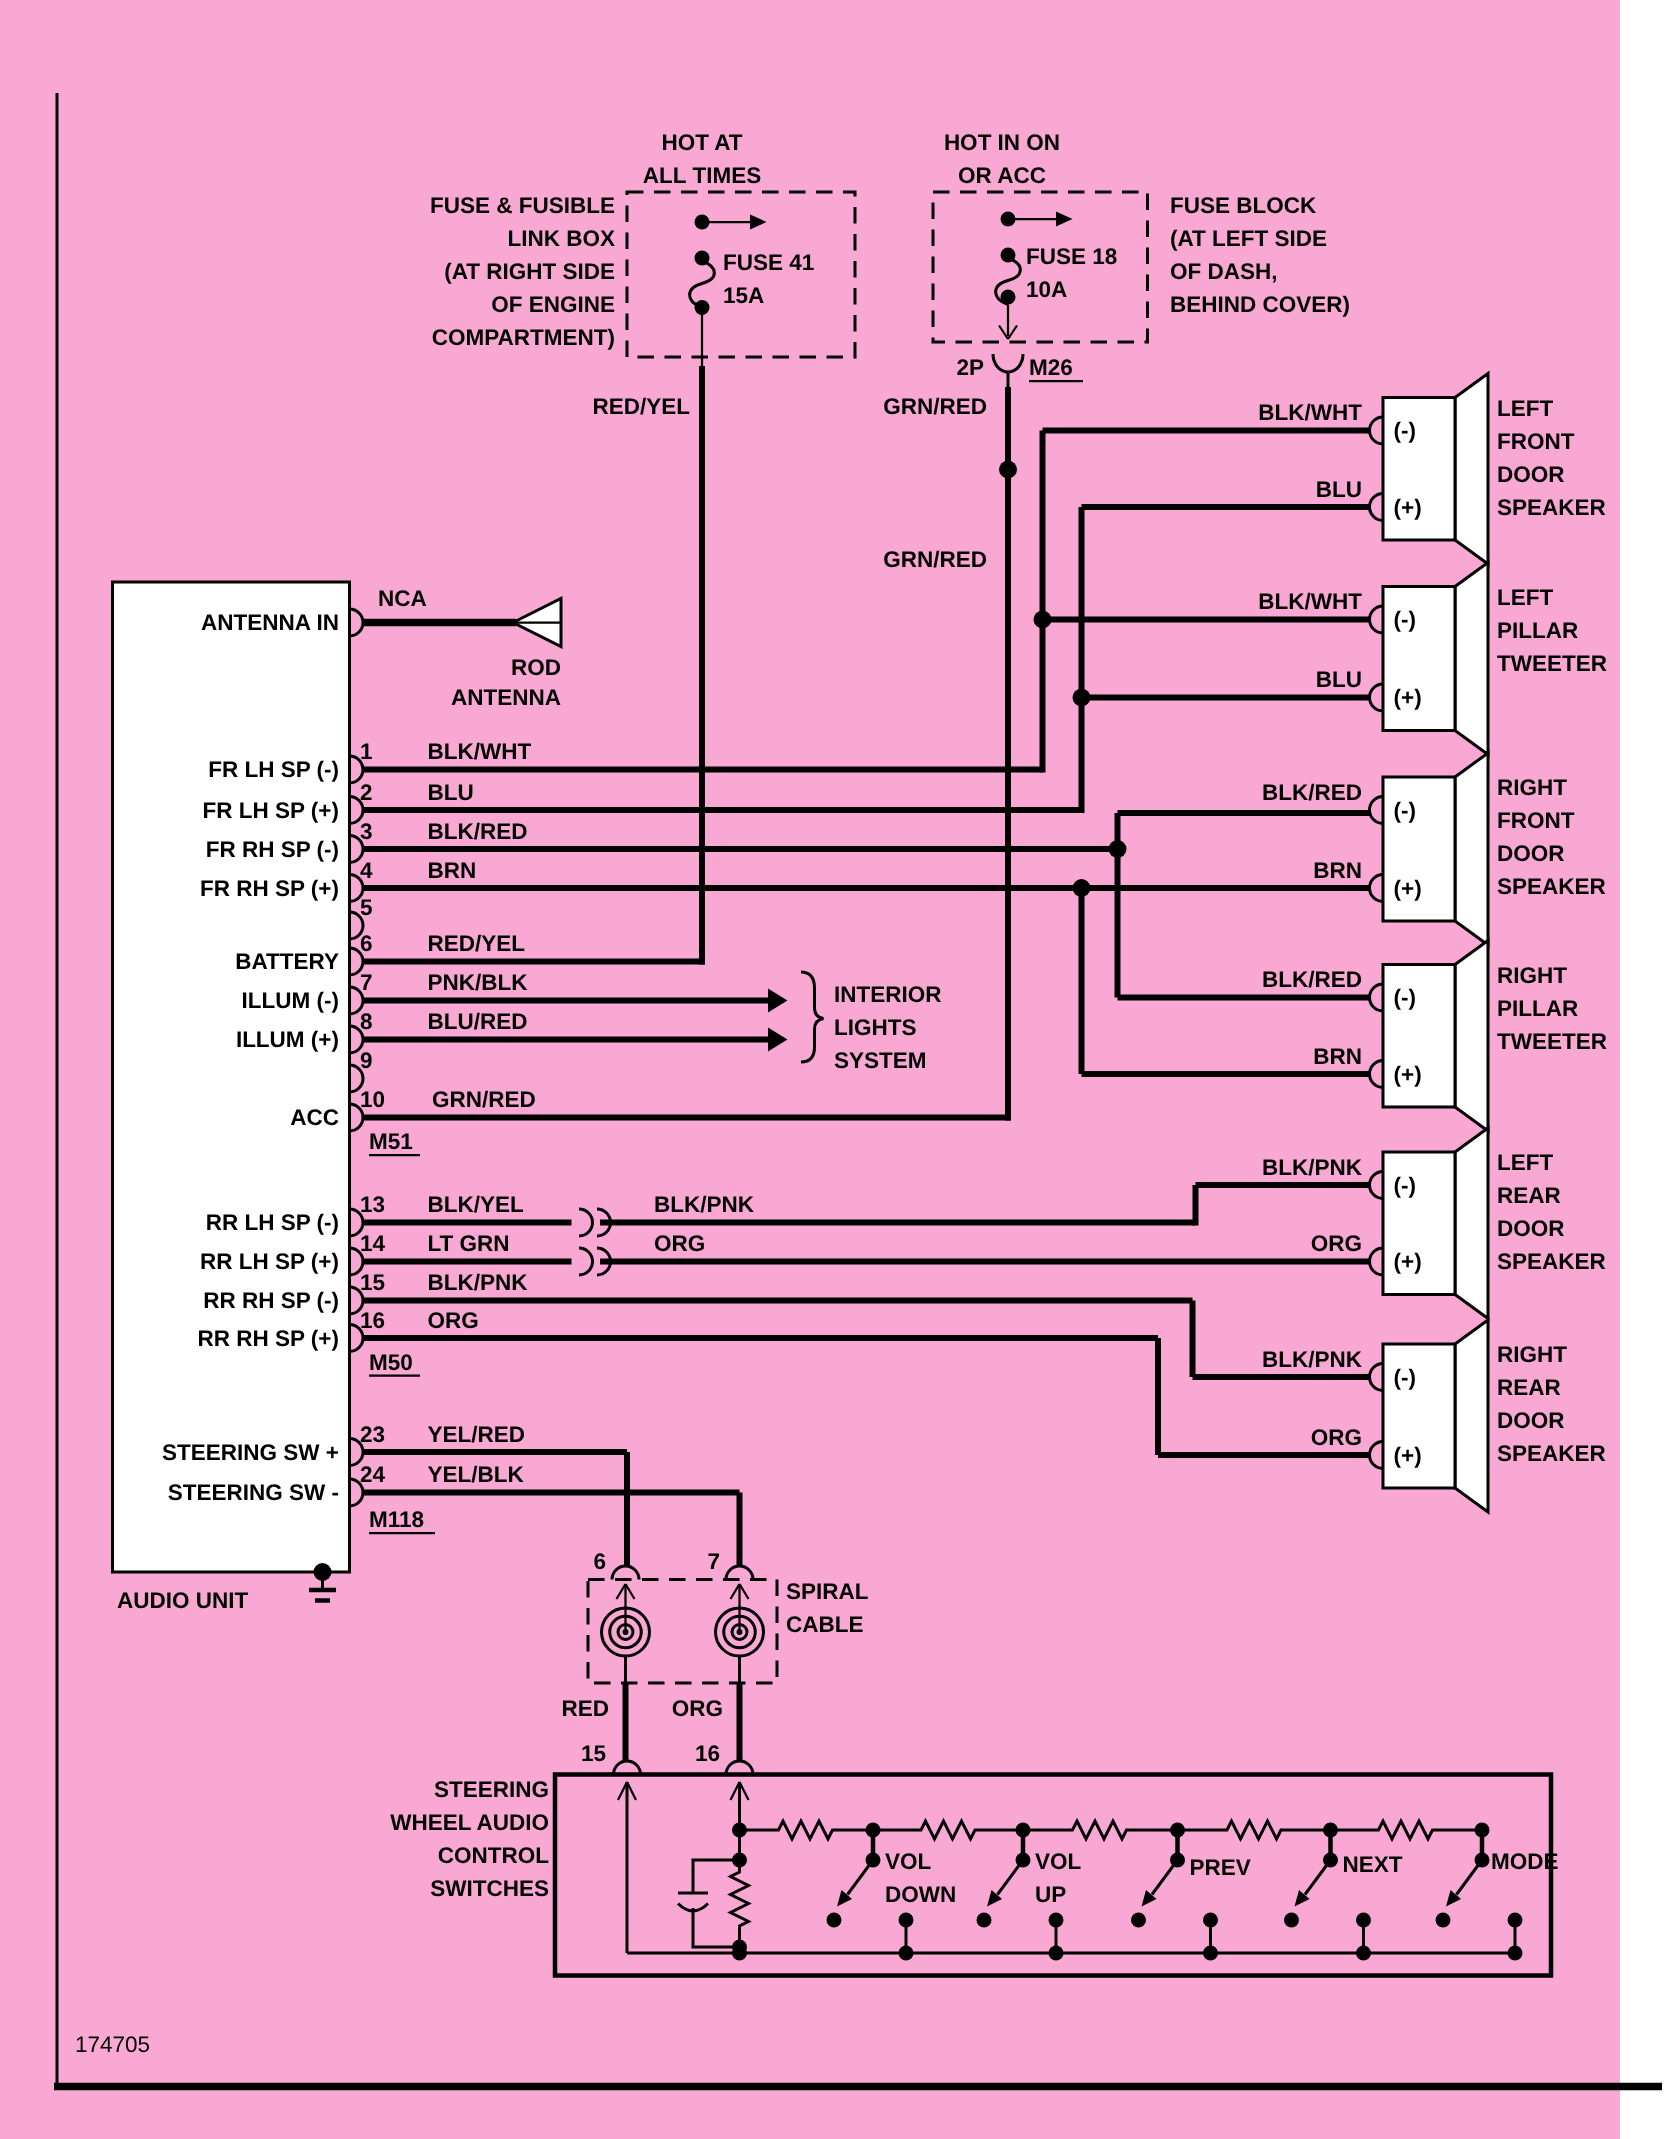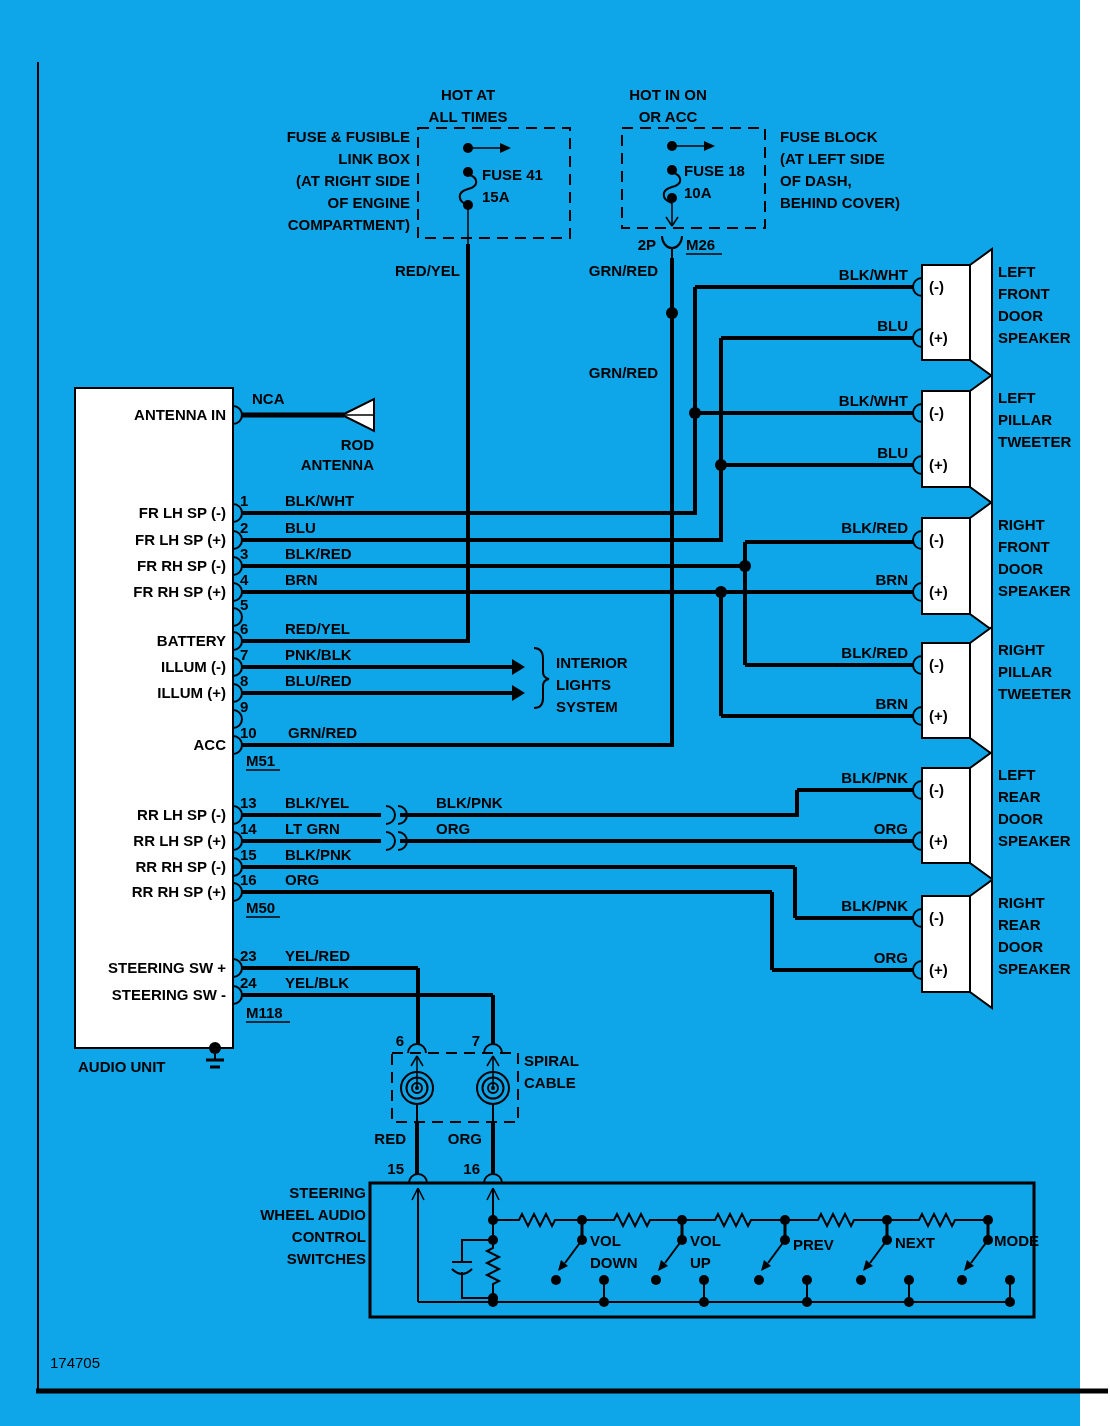--- a/index.html
+++ b/index.html
@@ -1,16 +1,16 @@
 <!DOCTYPE html>
 <html><head>
 <meta charset="utf-8">
 <style>
   html,body{margin:0;padding:0;background:#fff;}
-  .stage{width:1080px;height:1426px;position:relative;background:#0ea5e9;}
+  .stage{width:1080px;height:1426px;position:relative;background:#f9a8d4;}
   svg{display:block;}
   text{font-family:"Liberation Sans",sans-serif;font-weight:bold;font-size:15px;fill:#000;}
   .mid{text-anchor:middle;}
   .end{text-anchor:end;}
   .ln{stroke:#000;fill:none;stroke-width:2;}
   .w1{stroke-width:1.5;}
   .w3{stroke-width:3;}
   .w4{stroke-width:4;}
   .w5{stroke-width:5;}
   .dash{stroke-dasharray:11 7;}

